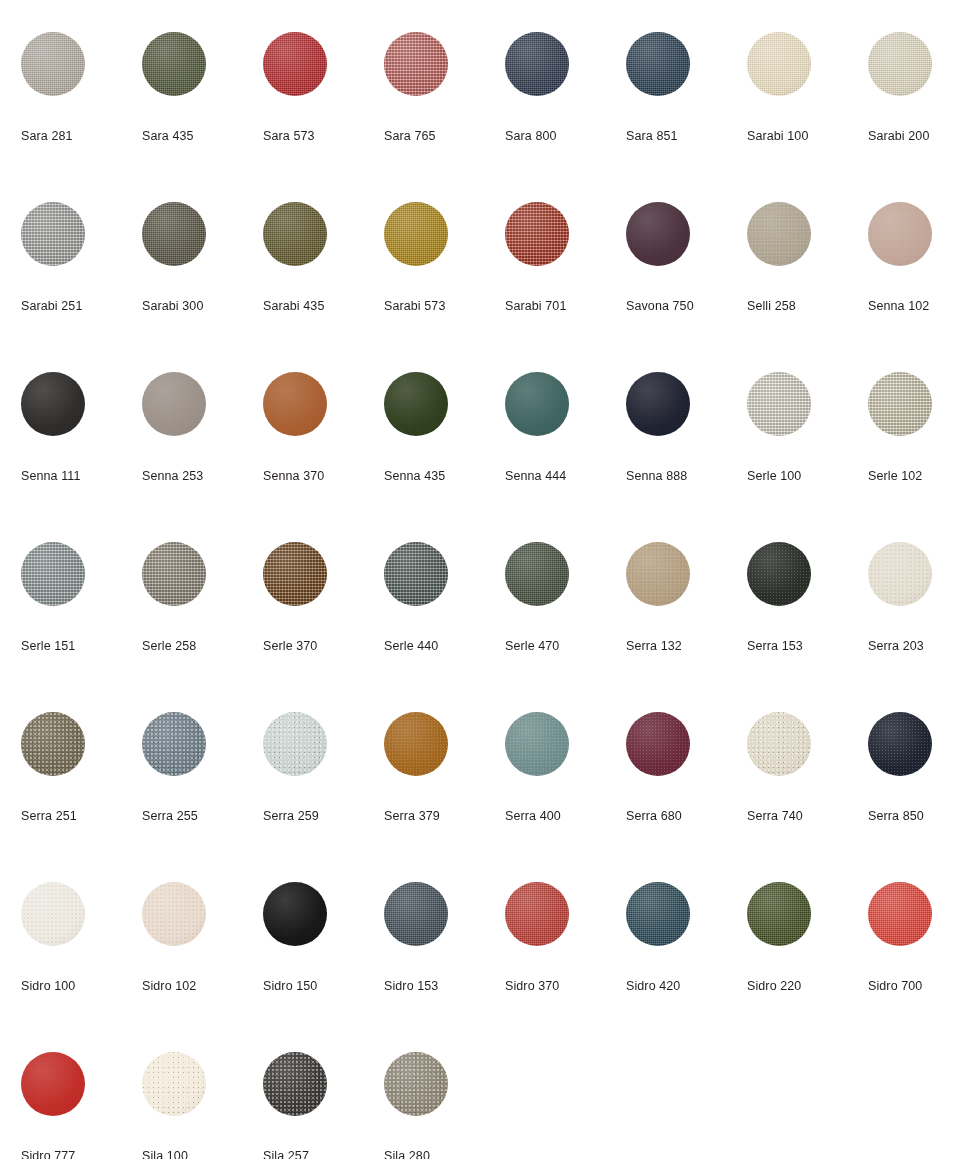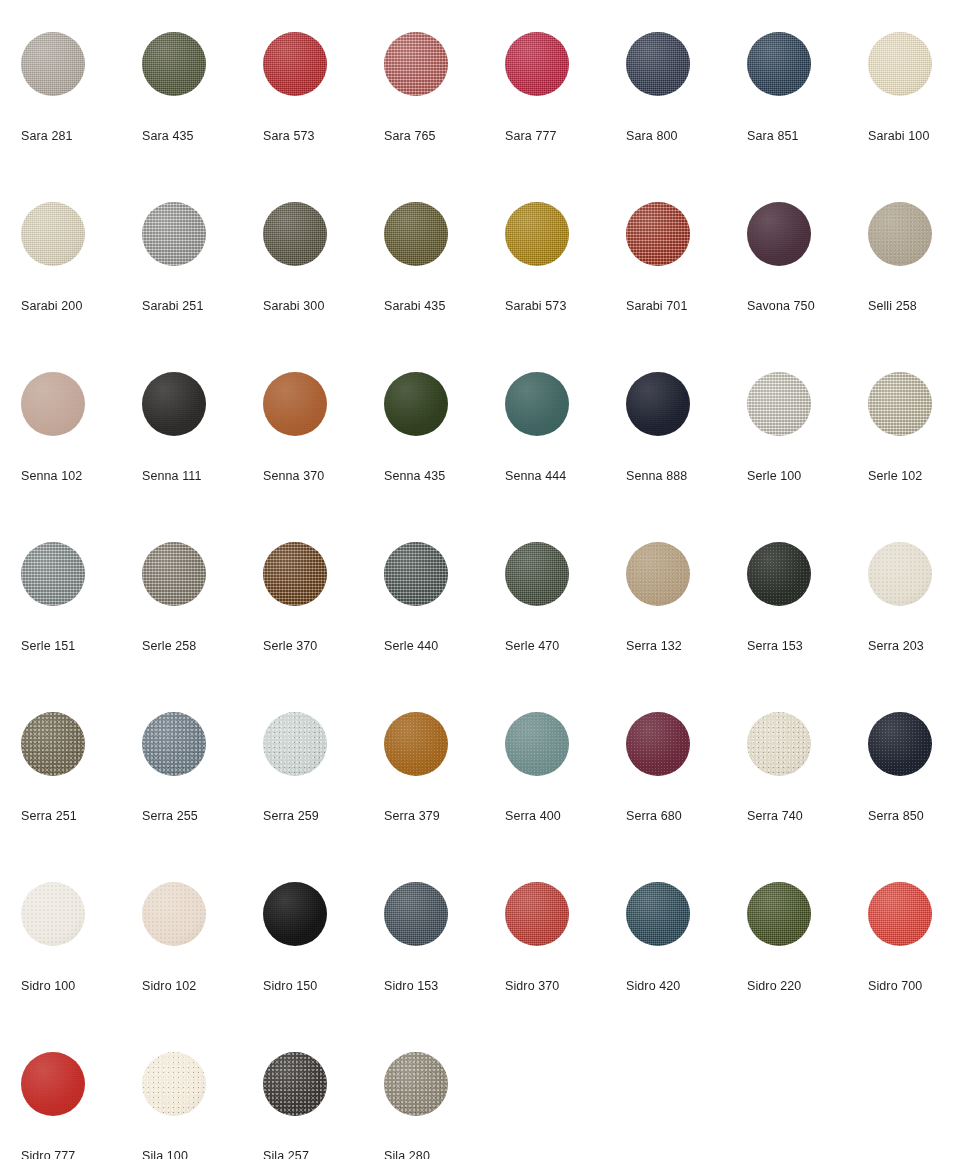--- a/index.html
+++ b/index.html
@@ -145,26 +145,20 @@
       <div class="swatch-label">Sara 573</div>
     </div>
     <div class="swatch-cell">
       <div class="swatch-disc-wrap">
         <div class="swatch-disc tex-coarse" style="background-color: rgb(210, 113, 108);"></div>
       </div>
       <div class="swatch-label">Sara 765</div>
     </div>
     <div class="swatch-cell">
       <div class="swatch-disc-wrap">
-        <div class="swatch-disc tex-weave" style="background-color: rgb(184, 32, 63);"></div>
-      </div>
-      <div class="swatch-label">Sara 777</div>
-    </div>
-    <div class="swatch-cell">
-      <div class="swatch-disc-wrap">
         <div class="swatch-disc tex-weave" style="background-color: rgb(42, 51, 71);"></div>
       </div>
       <div class="swatch-label">Sara 800</div>
     </div>
     <div class="swatch-cell">
       <div class="swatch-disc-wrap">
         <div class="swatch-disc tex-weave" style="background-color: rgb(36, 57, 76);"></div>
       </div>
       <div class="swatch-label">Sara 851</div>
     </div>
@@ -229,20 +223,26 @@
       <div class="swatch-label">Senna 102</div>
     </div>
     <div class="swatch-cell">
       <div class="swatch-disc-wrap">
         <div class="swatch-disc tex-smooth" style="background-color: rgb(44, 42, 40);"></div>
       </div>
       <div class="swatch-label">Senna 111</div>
     </div>
     <div class="swatch-cell">
       <div class="swatch-disc-wrap">
+        <div class="swatch-disc tex-smooth" style="background-color: rgb(156, 145, 136);"></div>
+      </div>
+      <div class="swatch-label">Senna 253</div>
+    </div>
+    <div class="swatch-cell">
+      <div class="swatch-disc-wrap">
         <div class="swatch-disc tex-smooth" style="background-color: rgb(169, 94, 47);"></div>
       </div>
       <div class="swatch-label">Senna 370</div>
     </div>
     <div class="swatch-cell">
       <div class="swatch-disc-wrap">
         <div class="swatch-disc tex-smooth" style="background-color: rgb(46, 61, 28);"></div>
       </div>
       <div class="swatch-label">Senna 435</div>
     </div>

